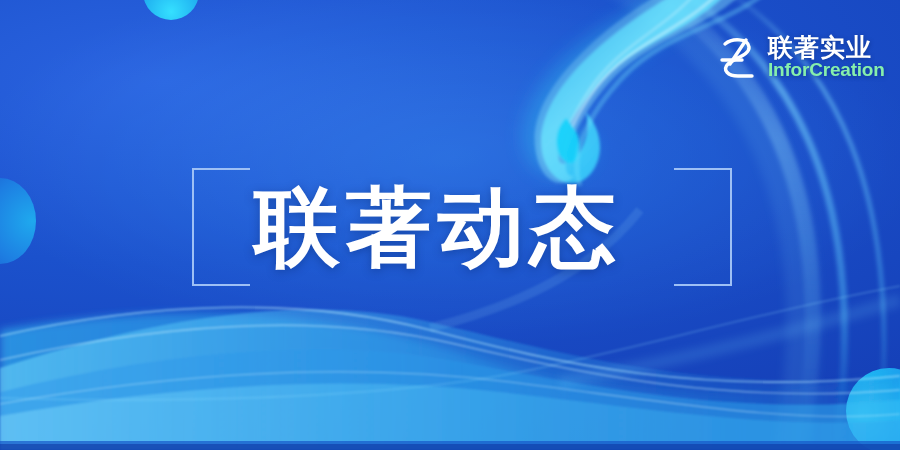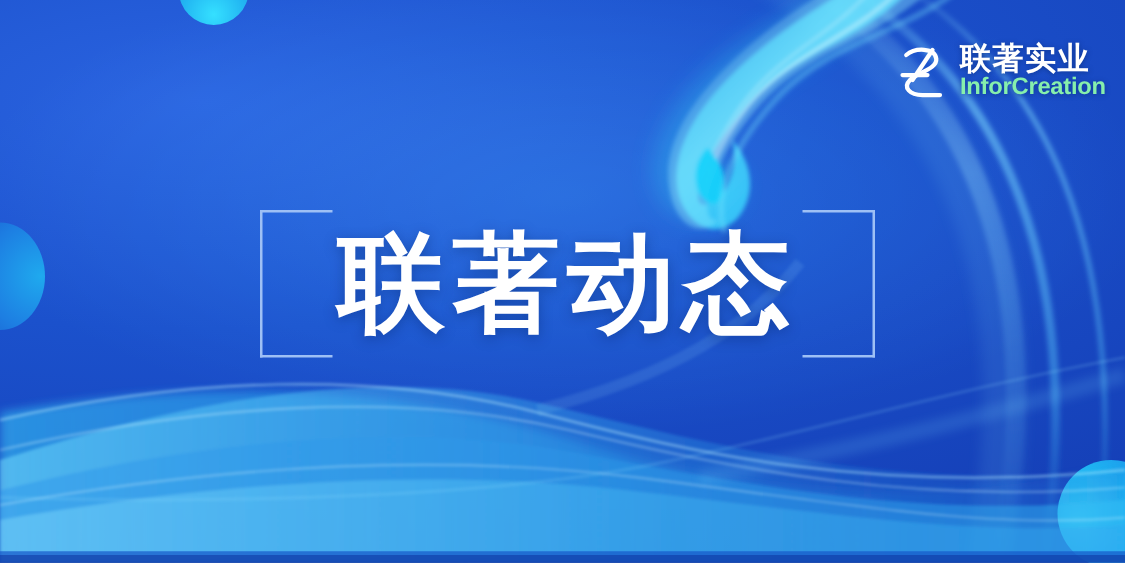--- a/index.html
+++ b/index.html
@@ -38,21 +38,21 @@
     border-radius:50%;
   }
   .dot-right{
     left:846px;top:368px;width:86px;height:86px;
     background:radial-gradient(circle at 18% 55%, #3fd7fb 0%, #1fb4f2 50%, #1b86e6 100%);
   }
 
   
   .title-wrap{
     position:absolute;
-    left:208px;top:168px;width:492px;height:118px;padding-left:18px;
+    left:192px;top:168px;width:540px;height:118px;padding-left:18px;
   }
   .bracket{position:absolute;top:0;width:58px;height:118px;}
   .bracket span{position:absolute;background:#9ec0f5;display:block;}
   .bracket .v{width:2px;height:118px;}
   .bracket .h{height:2px;width:58px;}
   .bracket-l{left:0;}
   .bracket-l .v{left:0;top:0;}
   .bracket-l .h.t{left:0;top:0;}
   .bracket-l .h.b{left:0;bottom:0;}
   .bracket-r{right:0;}

